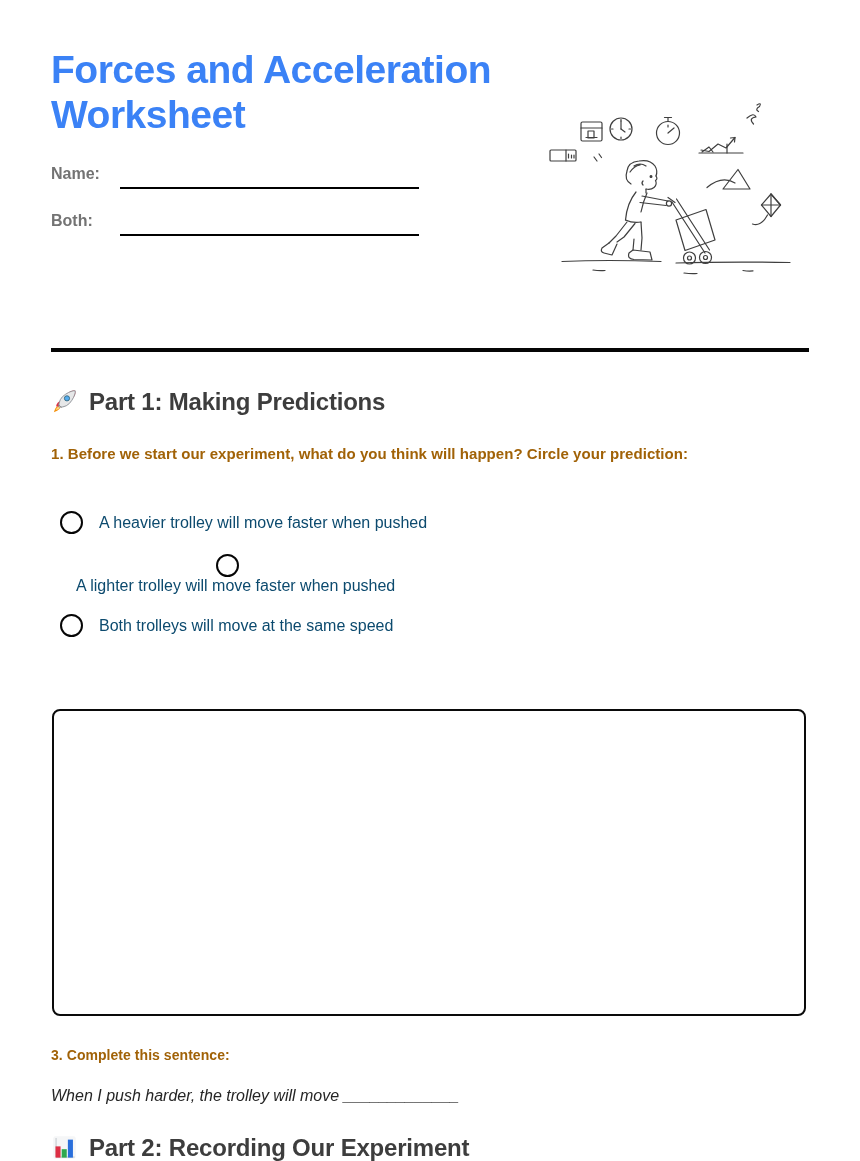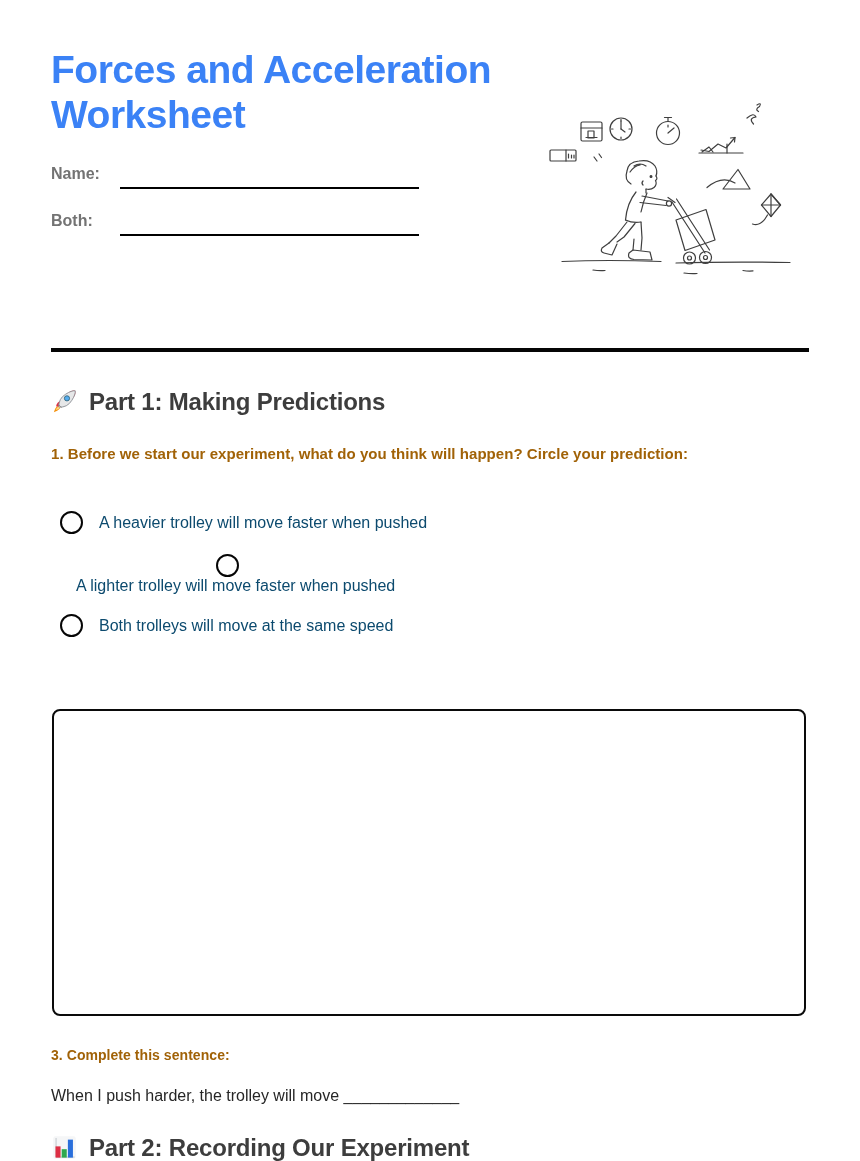--- a/index.html
+++ b/index.html
@@ -213,21 +213,21 @@
   <div class="option-row" style="top:586px;margin-top:28px;">
     <div class="radio-circle"></div>
     <div class="option-label">Both trolleys will move at the same speed</div>
   </div>
 
 
   <div class="drawing-box"></div>
 
   <div class="question" style="top:1047px; font-size:14px;">3. Complete this sentence:</div>
 
-  <div class="sentence" style="top:1087px;">When I push harder, the trolley will move _____________</div>
+  <div class="sentence" style="top:1087px;font-style:italic;">When I push harder, the trolley will move _____________</div>
 
   <div class="part-heading" style="top:1134px;">
     <svg class="hicon" viewBox="0 0 24 24">
       <rect x="2" y="2" width="20" height="20" rx="2" fill="#f5f6f7"></rect>
       <line x1="4.5" y1="3.5" x2="4.5" y2="20.5" stroke="#c7cbd0" stroke-width="1"></line>
       <line x1="4.5" y1="20.5" x2="21" y2="20.5" stroke="#c7cbd0" stroke-width="1"></line>
       <rect x="4" y="11" width="4.5" height="10" fill="#dd2e44"></rect>
       <rect x="9.5" y="13.5" width="4.5" height="7.5" fill="#2fa84f"></rect>
       <rect x="15" y="5" width="4.5" height="16" fill="#2a6fdb"></rect>
     </svg>

